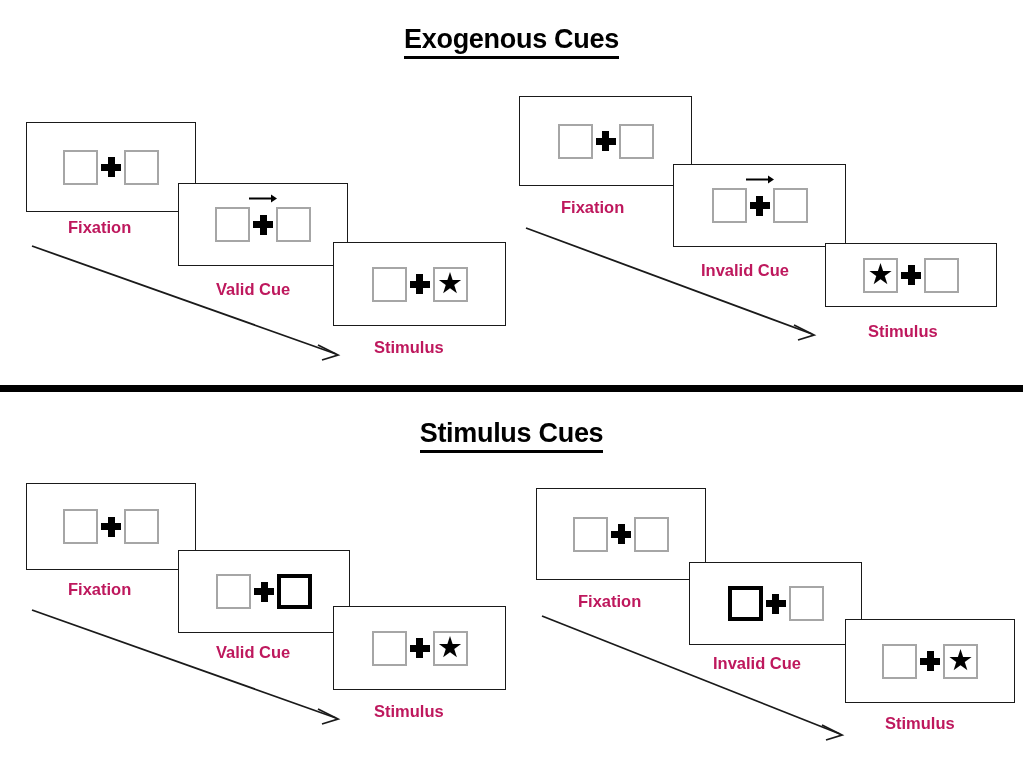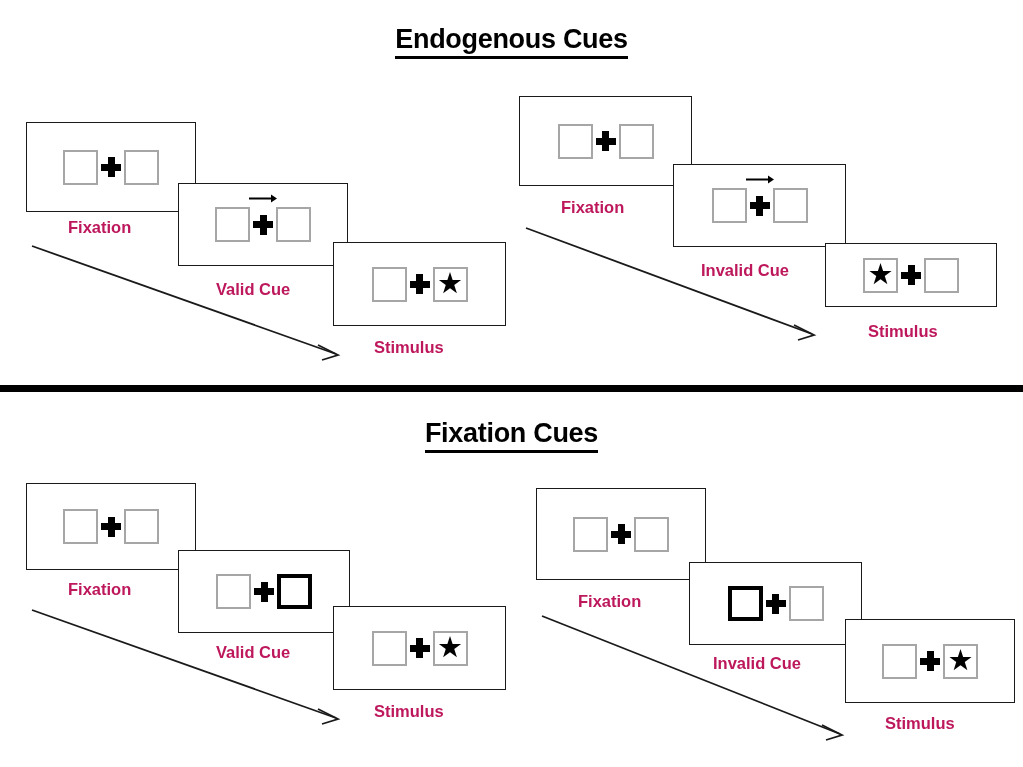--- a/index.html
+++ b/index.html
@@ -126,21 +126,21 @@
   
   .time-arrow {
     position: absolute;
     overflow: visible;
   }
 </style>
 </head>
 <body>
 
 <div class="section-title" style="top:24px;">
-  <span>Endogenous Cues</span>
+  <span>Exogenous Cues</span>
 </div>
 
 <div class="frame" style="left:26px; top:122px; width:170px; height:90px;">
   <div class="row">
     <div class="box"></div>
     <div class="plus"></div>
     <div class="box"></div>
   </div>
 </div>
 <div class="caption" style="left:68px; top:218px;">Fixation</div>
@@ -210,21 +210,21 @@
 <div class="caption" style="left:868px; top:322px;">Stimulus</div>
 
 <svg class="time-arrow" style="left:524px; top:226px; width:310px; height:120px;" viewBox="0 0 310 120">
   <line x1="2" y1="2" x2="288" y2="108" stroke="#1a1a1a" stroke-width="1.8"></line>
   <polyline points="270,99 290,109 274,114" fill="none" stroke="#1a1a1a" stroke-width="1.8"></polyline>
 </svg>
 
 <div class="divider" style="top:385px;"></div>
 
 <div class="section-title" style="top:418px;">
-  <span>Fixation Cues</span>
+  <span>Stimulus Cues</span>
 </div>
 
 <div class="frame" style="left:26px; top:483px; width:170px; height:87px;">
   <div class="row">
     <div class="box"></div>
     <div class="plus"></div>
     <div class="box"></div>
   </div>
 </div>
 <div class="caption" style="left:68px; top:580px;">Fixation</div>

